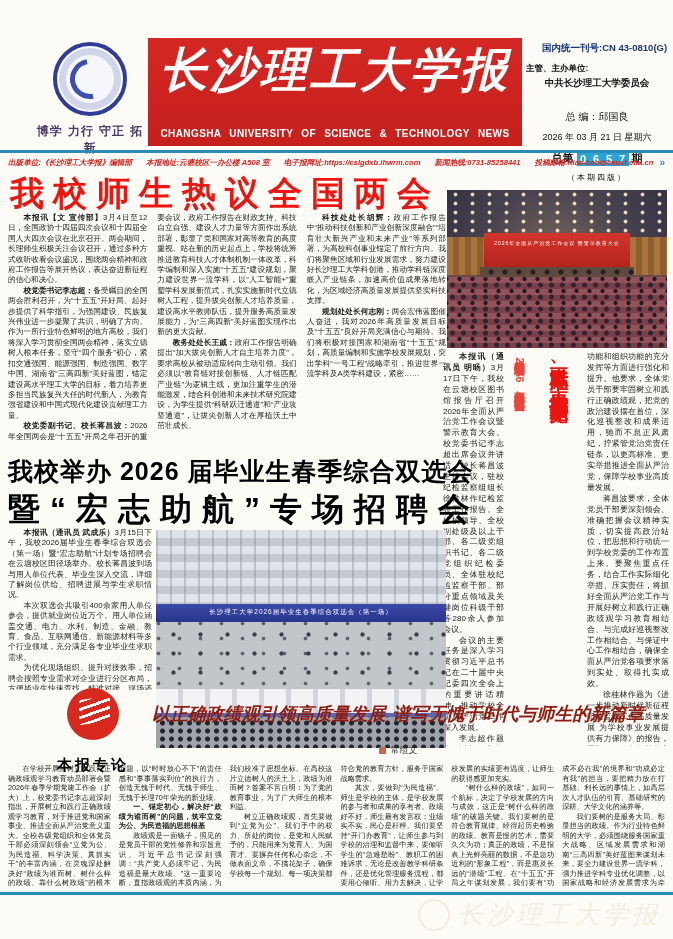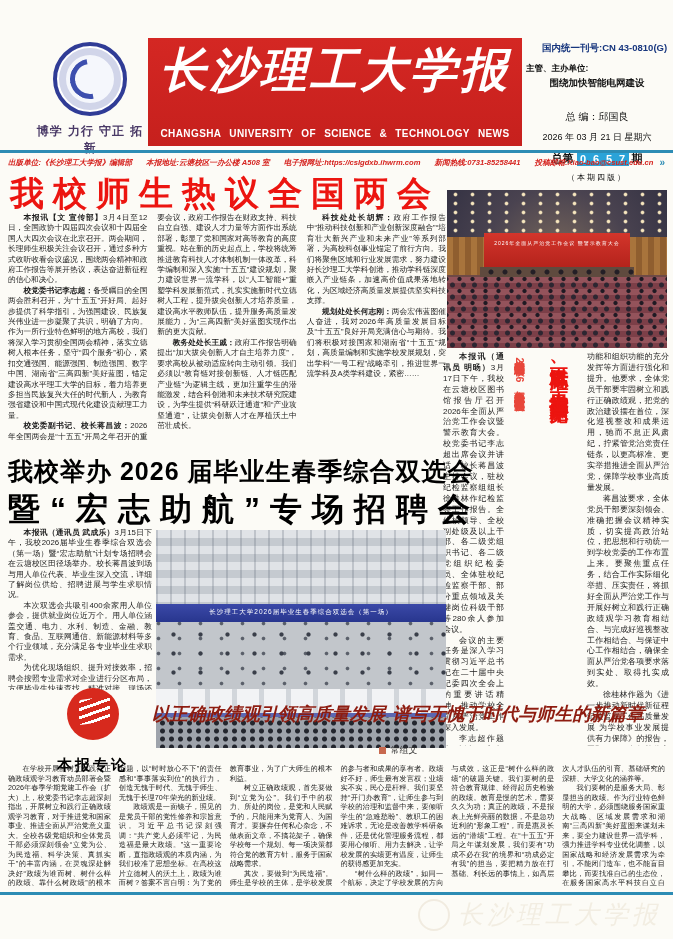--- a/index.html
+++ b/index.html
@@ -140,21 +140,21 @@
   </div>
 
   <div class="title-box">
     <div class="paper-title">长沙理工大学报</div>
     <div class="paper-title-en">CHANGSHA  UNIVERSITY  OF  SCIENCE  &amp;  TECHNOLOGY  NEWS</div>
   </div>
 
   <div class="info-block">
     <div class="issn">国内统一刊号:CN 43-0810(G)</div>
     <div class="sup-label">主管、主办单位:</div>
-    <div class="sup">围绕加快智能电网建设</div>
+    <div class="sup">中共长沙理工大学委员会</div>
     <div class="editor">总  编：邱国良</div>
     <div class="m-date">2026 年 03 月 21 日  星期六</div>
     <div class="issue">
       <span>总第</span>
       <span><span class="digit">0</span><span class="digit">6</span><span class="digit">5</span><span class="digit">7</span></span>
       <span>期</span>
     </div>
     <div class="edition">（本期四版）</div>
   </div>
 
@@ -228,20 +228,21 @@
     <div class="bz-circle">
         <div class="bz-stripes"></div>
       </div>
     <div class="bz-label">本报专论</div>
   </div>
   <div class="zl-head">以正确政绩观引领高质量发展  谱写无愧于时代与师生的新篇章</div>
   <div class="zl-byline"><span class="zl-sq"></span><span>常组文</span></div>
   <div class="zl-body body-text">
 
   <p><span>在学校开展的树立和践行正确政绩观学习教育动员部署会暨2026年春季学期党建工作会（扩大）上，校党委书记李志超深刻指出，开展树立和践行正确政绩观学习教育，对于推进党和国家事业、推进全面从严治党意义重大。全校各级党组织和全体党员干部必须深刻领会“立党为公、为民造福、科学决策、真抓实干”的丰富内涵，在灵魂深处解决好“政绩为谁而树、树什么样的政绩、靠什么树政绩”的根本问题，以“时时放心不下”的责任感和“事事落实到位”的执行力，创造无愧于时代、无愧于师生、无愧于长理70年荣光的新业绩。</span><span class="jump"></span></p>
+      <p class="subhead"><span>一、锚定初心，解决好“政绩为谁而树”的问题，筑牢立党为公、为民造福的思想根基</span><span class="jump"></span></p>
       <p><span>政绩观是一面镜子，照见的是党员干部的党性修养和宗旨意识。习近平总书记深刻强调：“共产党人必须牢记，为民造福是最大政绩。”这一重要论断，直指政绩观的本质内涵，为我们校准了思想坐标。在高校这片立德树人的沃土上，政绩为谁而树？答案不言自明：为了党的教育事业，为了广大师生的根本利益。</span><span class="jump"></span></p>
       <p><span>树立正确政绩观，首先要做到“立党为公”。我们手中的权力、所处的岗位，是党和人民赋予的，只能用来为党育人、为国育才。要摒弃任何私心杂念，不做表面文章，不搞花架子，确保学校每一个规划、每一项决策都符合党的教育方针，服务于国家战略需求。</span><span class="jump"></span></p>
       <p><span>其次，要做到“为民造福”。师生是学校的主体，是学校发展的参与者和成果的享有者。政绩好不好，师生最有发言权；业绩实不实，民心是杆秤。我们要坚持“开门办教育”，让师生参与到学校的治理和监督中来，要倾听学生的“急难愁盼”、教职工的困难诉求，无论是改善教学科研条件，还是优化管理服务流程，都要用心倾听、用力去解决，让学校发展的实绩更有温度，让师生的获得感更加充实。</span><span class="jump"></span></p>
       <p><span>“树什么样的政绩”，如同一个航标，决定了学校发展的方向与成效，这正是“树什么样的政绩”的破题关键。我们要树的是符合教育规律、经得起历史检验的政绩。教育是慢的艺术，需要久久为功；真正的政绩，不是报表上光鲜亮丽的数据，不是急功近利的“形象工程”，而是惠及长远的“潜绩”工程。在“十五五”开局之年谋划发展，我们要有“功成不必在我”的境界和“功成必定有我”的担当，要把精力放在打基础、利长远的事情上，如高层次人才队伍的引育、基础研究的深耕、大学文化的涵养等。</span><span class="jump"></span></p>
       <p><span>我们要树的是服务大局、彰显担当的政绩。作为行业特色鲜明的大学，必须围绕服务国家重大战略、区域发展需求和湖南“三高四新”美好蓝图来谋划未来，要全力建设世界一流学科，强力推进学科专业优化调整，以国家战略和经济发展需求为牵引，不能闭门造车，也不能盲目攀比，而要找准自己的生态位，在服务国家高水平科技自立自强、培育新质生产力中展现担当作为。这样的政绩，才是利国利民的硬核实绩。</span><span class="jump"></span></p>
     </div>
 
   <div class="footer-line"></div>
   <div class="watermark">
     <div class="wm-circle"></div>

